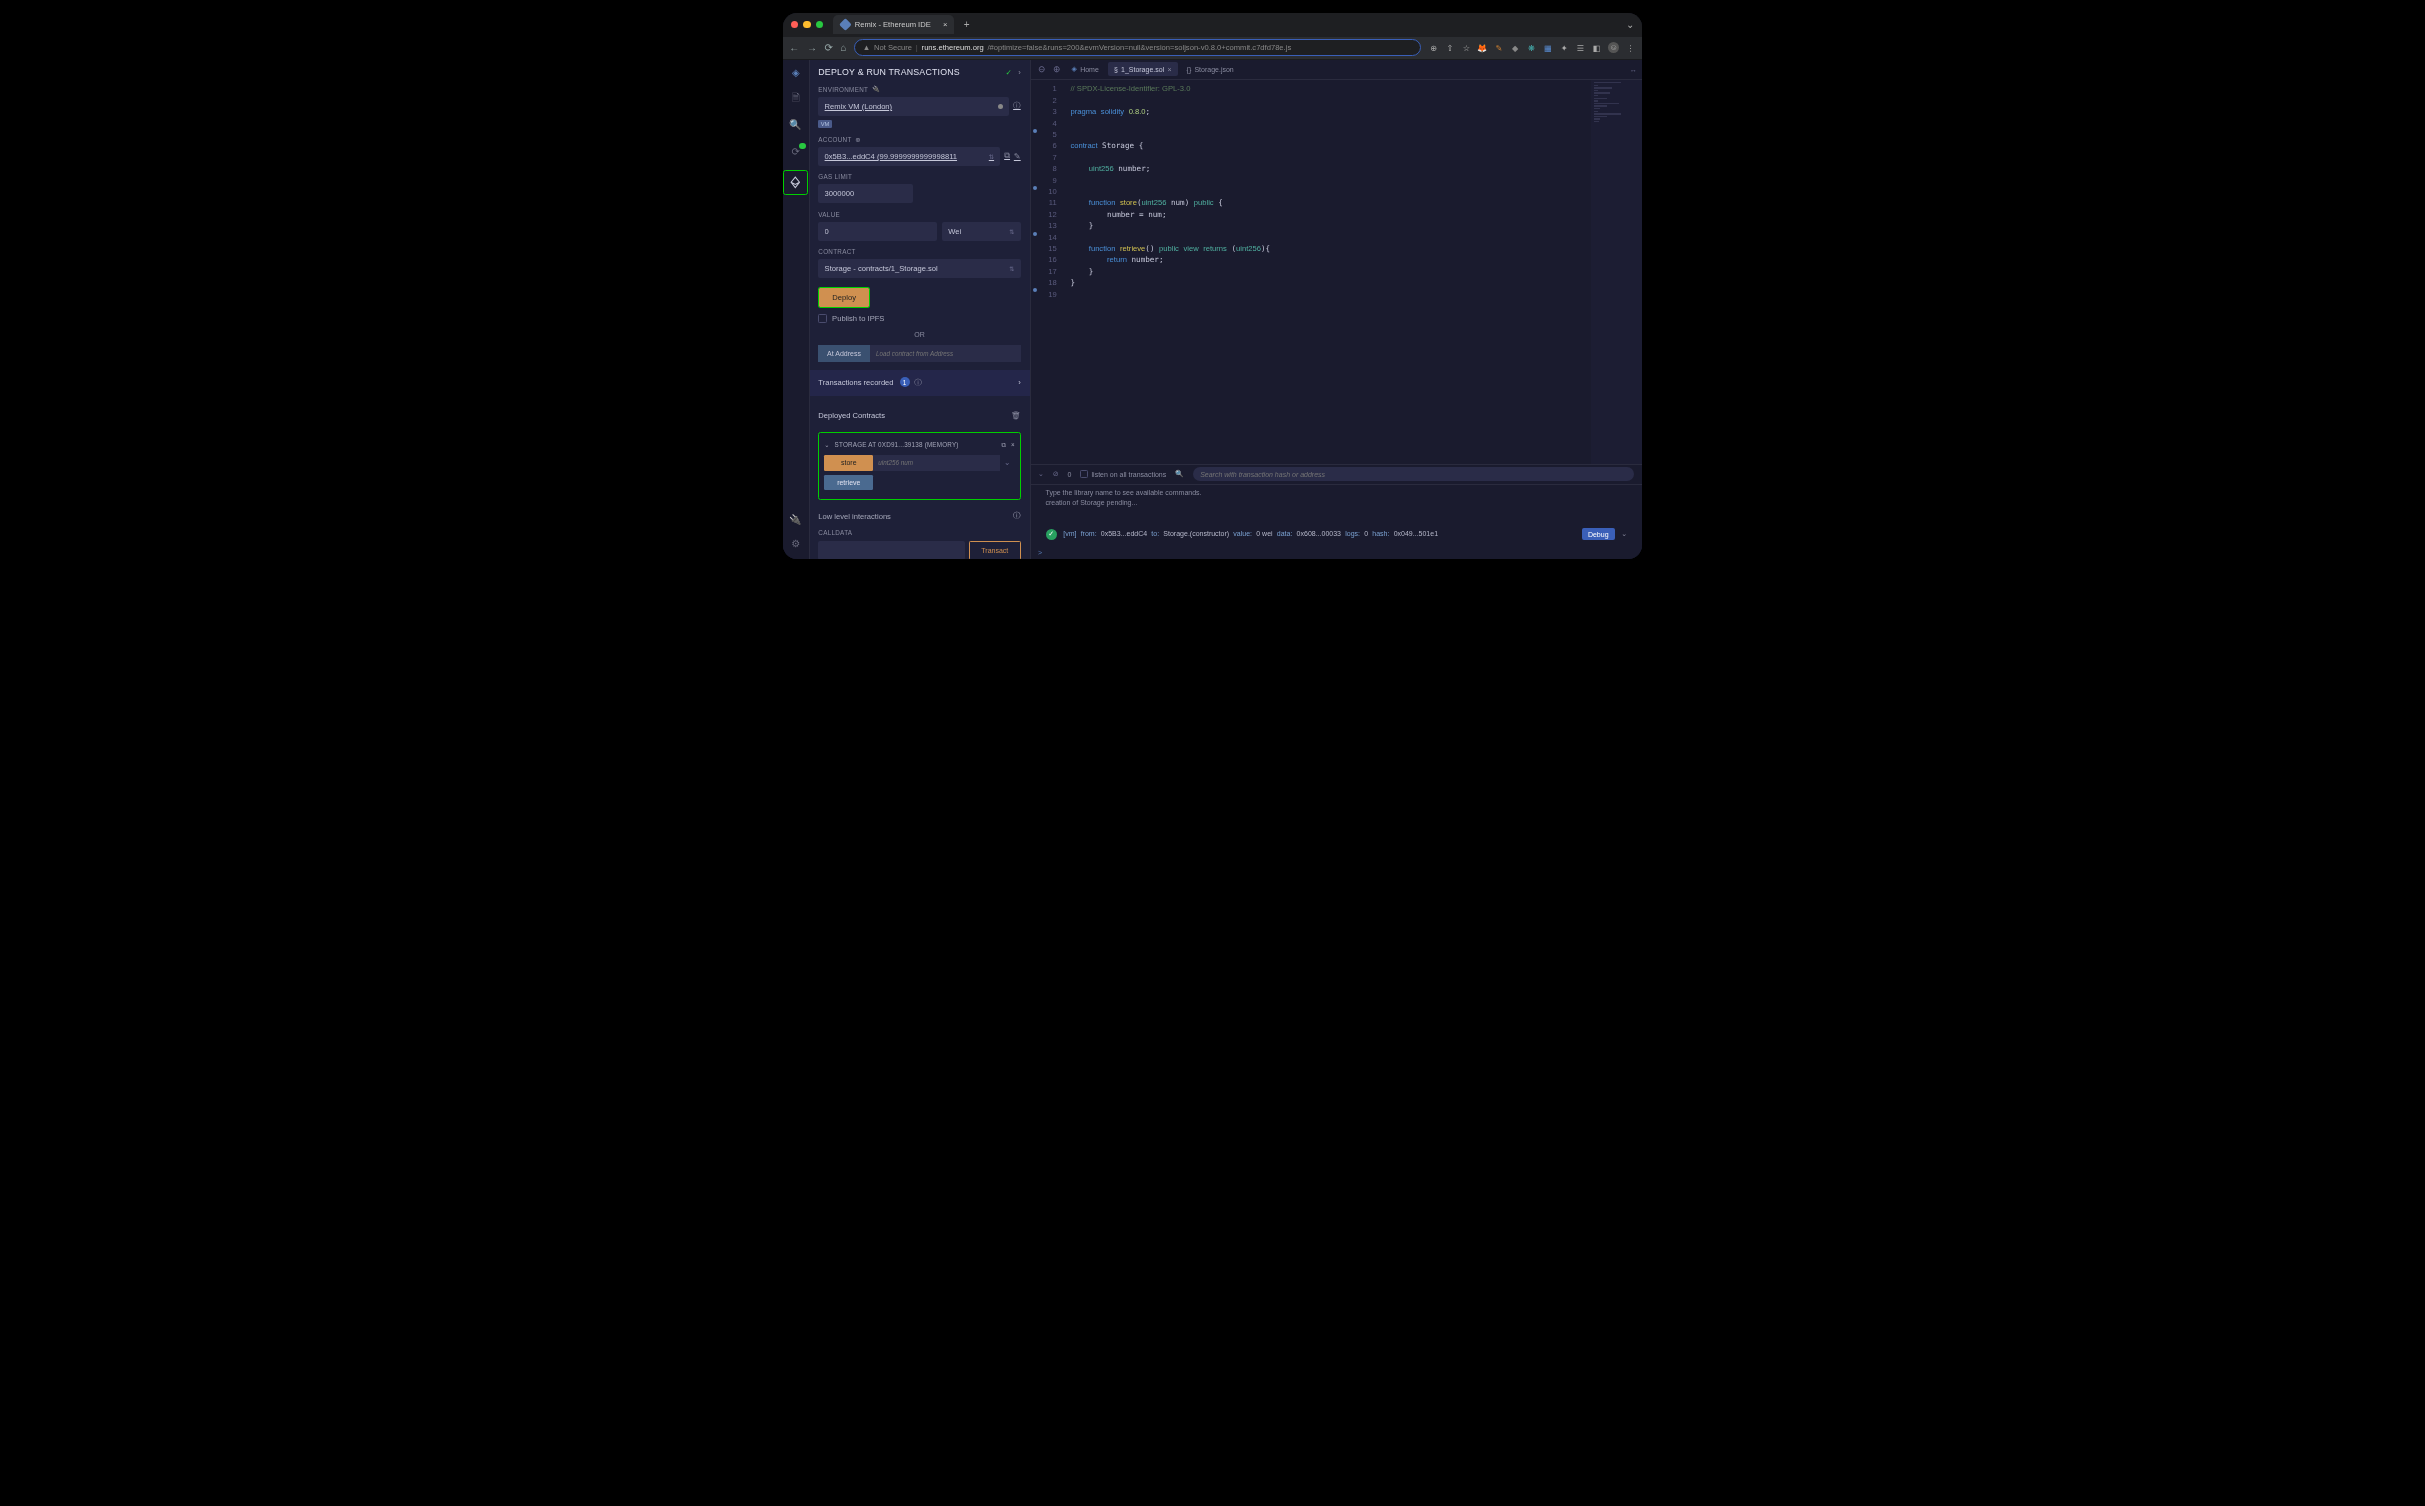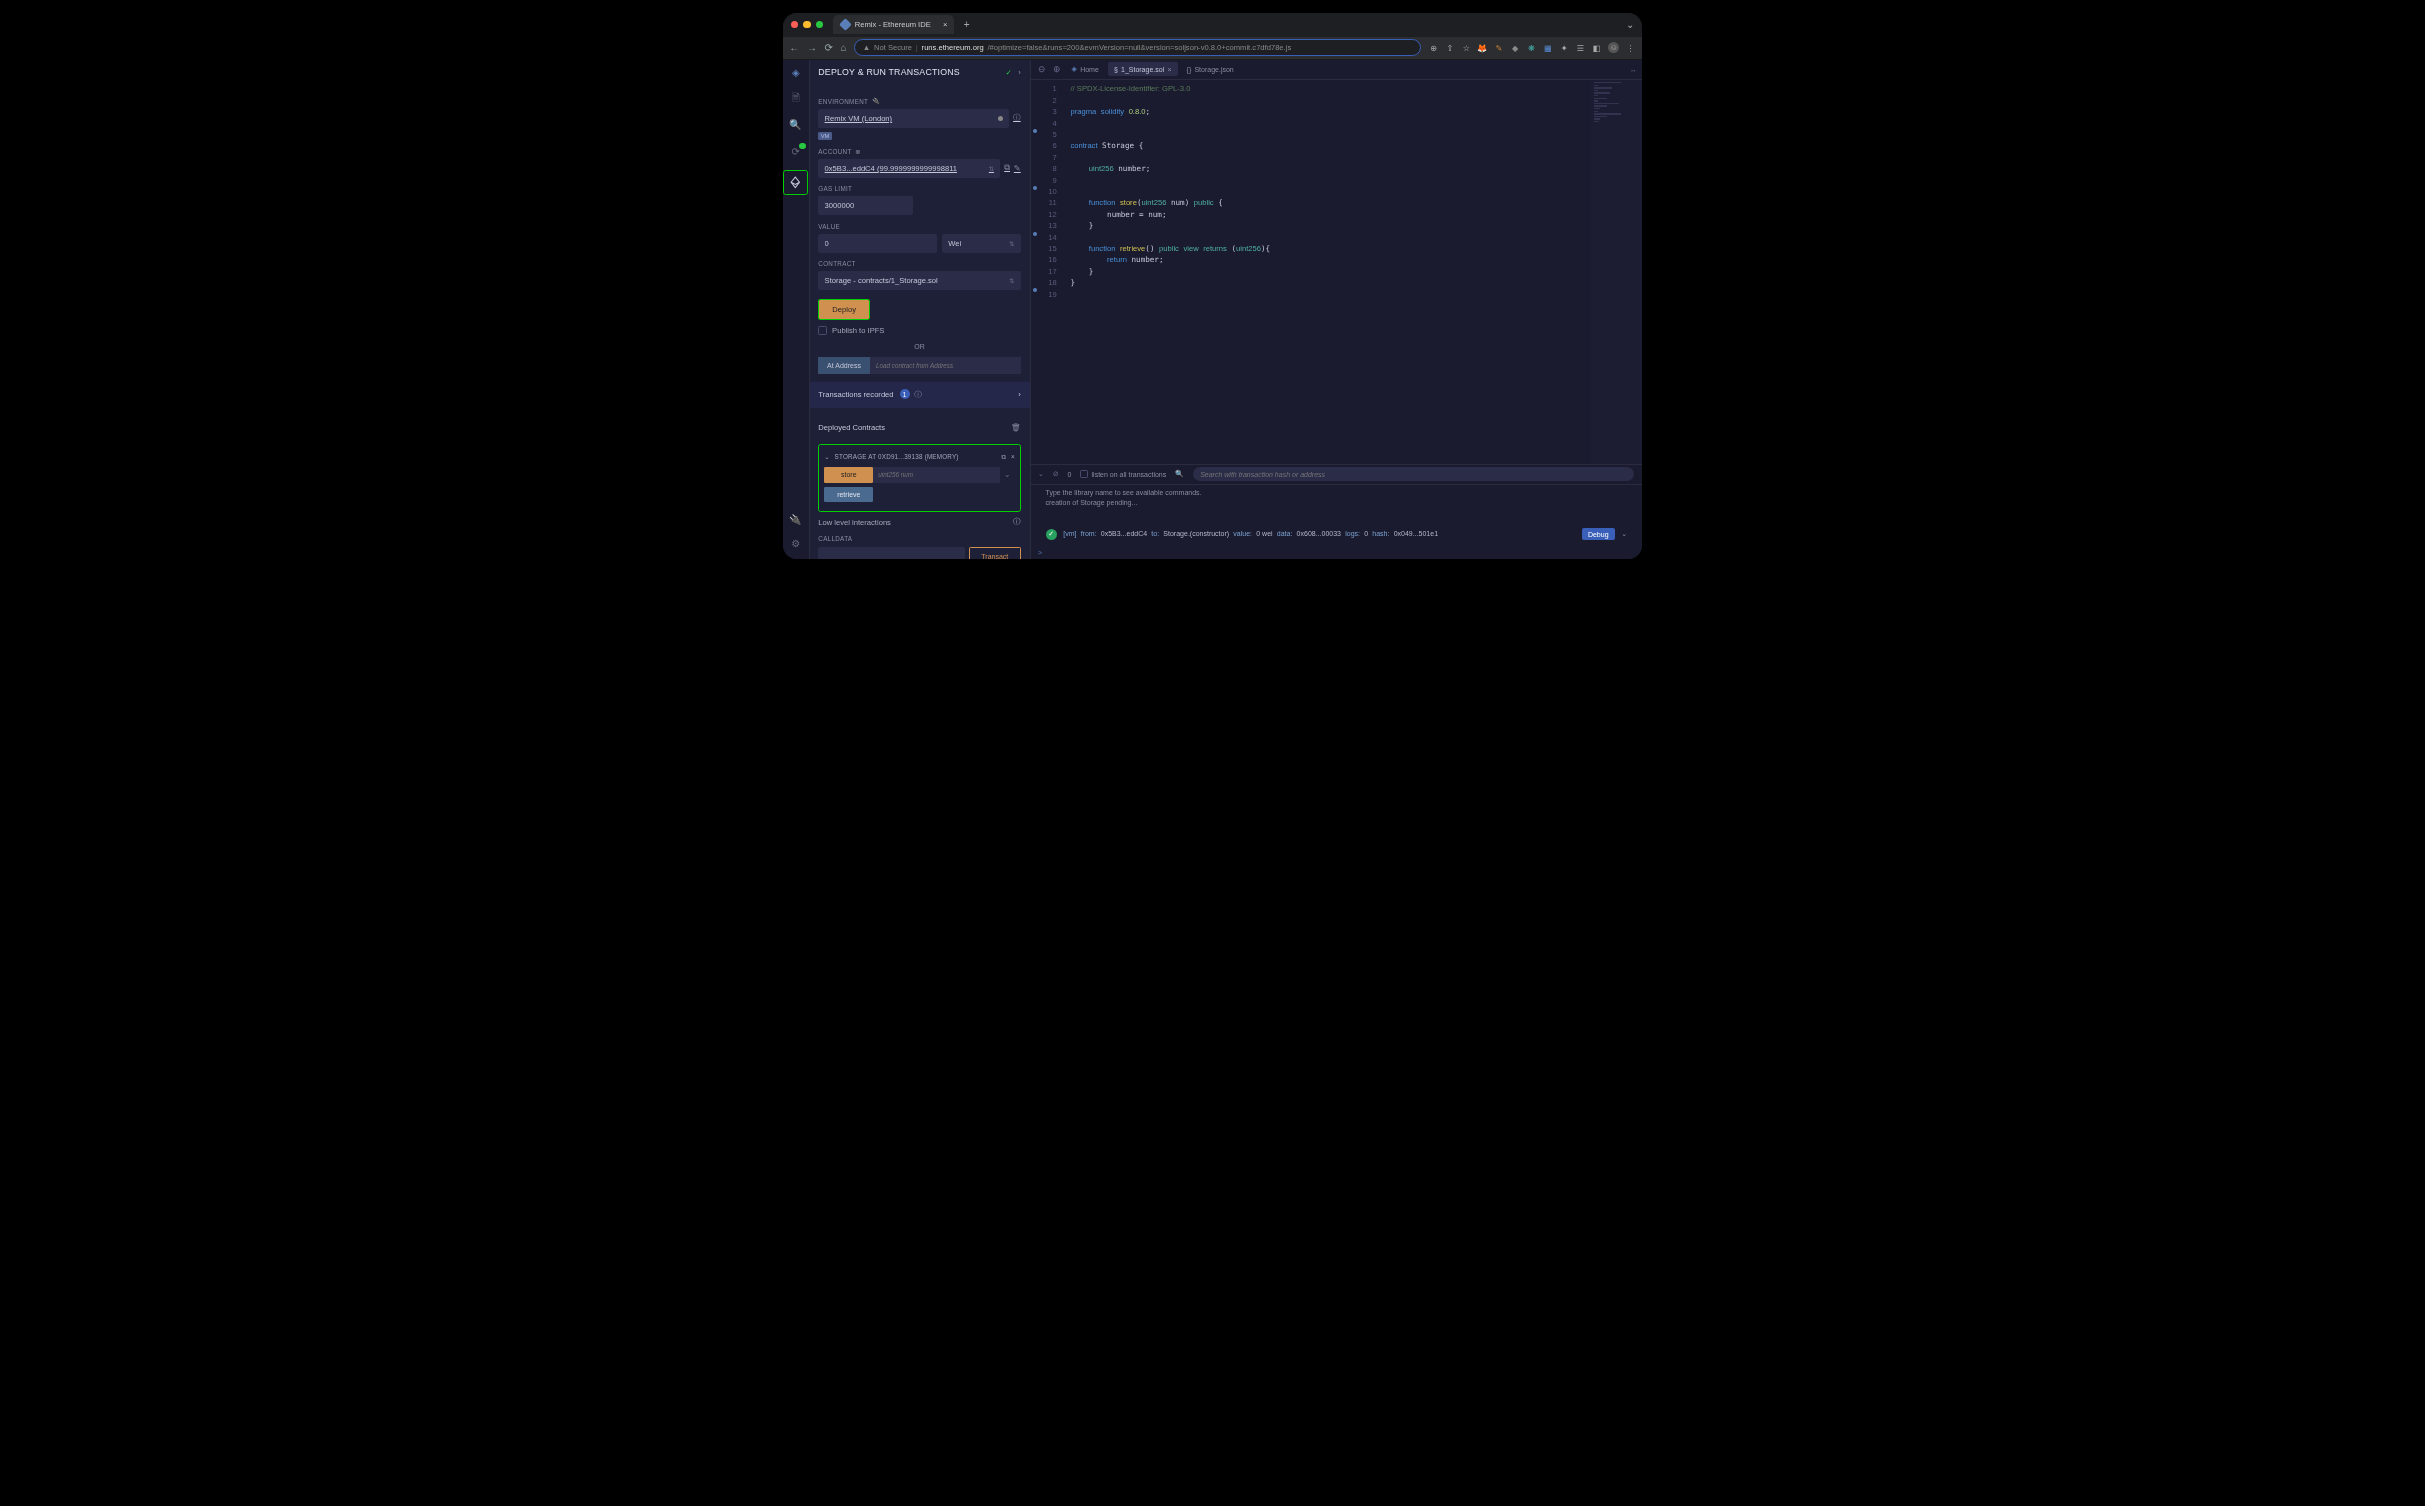--- a/index.html
+++ b/index.html
@@ -35,21 +35,21 @@
 .rail { width: 26.5px; background: #1a1b2e; display: flex; flex-direction: column; align-items: center; padding-top: 5px; gap: 11.4px; border-right: 0.6px solid #2a2b3e; position: relative; }
 .rail-icon { width: 15px; height: 15px; color: #6a6b7e; cursor: pointer; display: flex; align-items: center; justify-content: center; font-size: 10px; }
 .rail-icon.active { color: #aaa; }
 .rail-highlight { border: 1.9px solid #00d000; border-radius: 2.5px; padding: 3.8px; }
 .rail-badge { position: absolute; width: 6.3px; height: 6.3px; background: #28c840; border-radius: 50%; top: 83px; left: 16.4px; }
 .rail-bottom { margin-top: auto; display: flex; flex-direction: column; gap: 8.8px; padding-bottom: 7.6px; }
 
 
 .sidepanel { width: 221px; background: #1e2038; padding: 7.6px 0 7.6px 0; overflow-y: auto; border-right: 0.6px solid #2a2b3e; color: #c5c7d9; font-size: 7.6px; position: relative; }
 .sidepanel-inner { padding: 0 8.8px; }
-.panel-header { display: flex; align-items: flex-end; justify-content: space-between; margin-bottom: 20px; padding: 0 8.8px; }
+.panel-header { display: flex; align-items: flex-end; justify-content: space-between; margin-bottom: 8px; padding: 0 8.8px; }
 .panel-title { font-size: 8.8px; font-weight: 500; color: #e0e2f0; letter-spacing: 0.2px; }
 .panel-actions { display: flex; gap: 6.3px; color: #4da; }
 .panel-actions .chk { color: #28c840; }
 
 .field-label { font-size: 6.3px; color: #8a8ca0; letter-spacing: 0.3px; margin-bottom: 3.8px; margin-top: 7.6px; display: flex; align-items: center; gap: 3.8px; }
 .field-row { display: flex; gap: 3.8px; align-items: center; text-decoration: underline; }
 .select, .input { background: #2a2c48; border: none; color: #c5c7d9; font-size: 7.6px; padding: 5px 6.3px; border-radius: 1.9px; width: 100%; }
 .select { display: flex; justify-content: space-between; align-items: center; cursor: pointer; }
 .select .caret { color: #6a6b8e; font-size: 6.3px; }
 .info-icon { color: #8a8ca0; cursor: pointer; }
@@ -74,21 +74,21 @@
 .deployed-box { border: 1.9px solid #00d000; border-radius: 2.5px; margin-top: 5px; padding: 5px; }
 .deployed-header { display: flex; align-items: center; gap: 5px; font-size: 6.3px; color: #a5a7b9; padding: 2.5px 0 6.3px; }
 .deployed-header .name { flex: 1; letter-spacing: 0.2px; }
 .fn-row { display: flex; gap: 0; margin-bottom: 3.8px; align-items: stretch; }
 .fn-btn { border: none; padding: 4.4px 0; font-size: 7px; cursor: pointer; border-radius: 1.3px; min-width: 49px; text-align: center; }
 .fn-btn.orange { background: #d09050; color: #222; }
 .fn-btn.blue { background: #4a6a90; color: #e0e2f0; }
 .fn-input { flex: 1; background: #2a2c48; border: none; color: #6a6b8e; font-size: 6.3px; padding: 0 5px; font-style: italic; }
 .fn-caret { width: 15px; display: flex; align-items: center; justify-content: center; color: #6a6b8e; cursor: pointer; }
 
-.lowlevel { margin-top: 5px; }
+.lowlevel { margin-top: 11px; }
 .lowlevel-hdr { display: flex; justify-content: space-between; align-items: center; color: #a5a7b9; font-size: 7.6px; }
 .calldata-row { display: flex; gap: 3.8px; margin-top: 5px; }
 .btn-transact { background: transparent; border: 0.6px solid #d09050; color: #d09050; padding: 4.4px 11.4px; font-size: 7px; border-radius: 1.3px; cursor: pointer; }
 
 
 .editor-area { flex: 1; display: flex; flex-direction: column; background: #1a1b2e; }
 .editor-tabs { height: 20px; display: flex; align-items: center; padding: 0 5px; gap: 2.5px; border-bottom: 0.6px solid #2a2b3e; font-size: 7px; }
 .zoom-btn { color: #6a6b8e; cursor: pointer; padding: 0 2.5px; font-size: 8.8px; }
 .ed-tab { padding: 3.8px 6.3px; color: #8a8ca0; display: flex; align-items: center; gap: 3.2px; cursor: pointer; border-radius: 1.9px; }
 .ed-tab.active { background: #2a2c48; color: #c5c7d9; }

